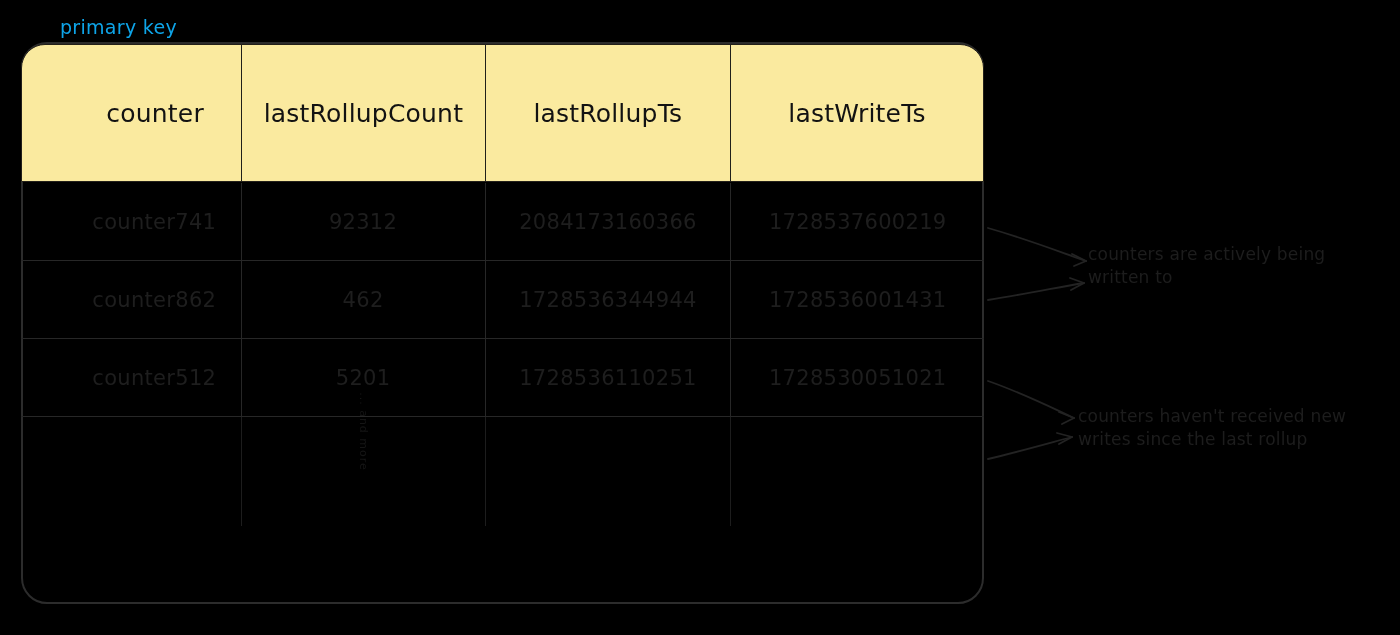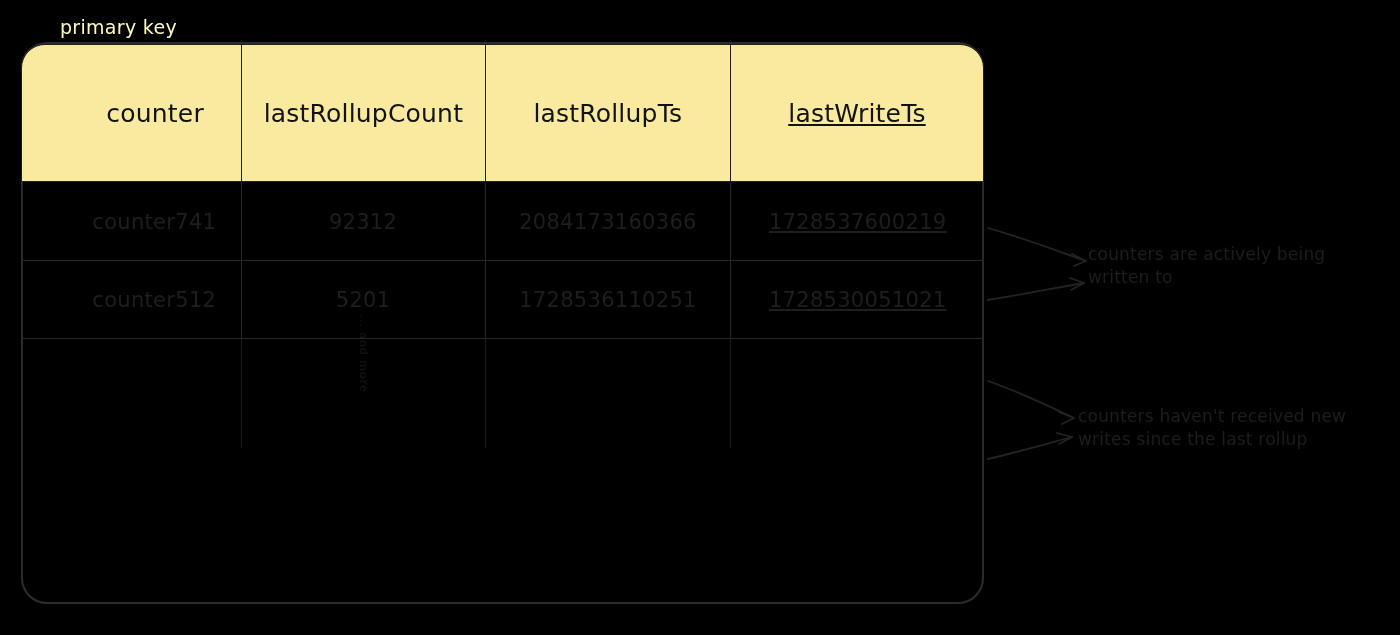--- a/index.html
+++ b/index.html
@@ -22,21 +22,21 @@
     height: 635px;
     background: #000000;
   }
 
   
   .pk-label {
     position: absolute;
     left: 60px;
     top: 16px;
     font-size: 19px;
-    color: #fef9c3;
+    color: #0ea5e9;
     letter-spacing: 0.3px;
     white-space: nowrap;
     font-family: "DejaVu Sans", sans-serif;
   }
 
   
   .table-frame {
     position: absolute;
     left: 21px;
     top: 42px;
@@ -72,21 +72,21 @@
     color: #121212;
     letter-spacing: 0.2px;
     white-space: nowrap;
   }
   .header-cell:last-child { border-right: none; }
 
   
   .c0 { width: 227px; padding-left: 47px; }
   .c1 { width: 253px; }
   .c2 { width: 255px; }
-  .c3 { width: 262px; text-decoration: underline; }
+  .c3 { width: 262px; }
 
   
   .body-grid {
     position: absolute;
     left: 21px;
     top: 183px;
     width: 963px;
     height: 421px;
   }
   .row {
@@ -173,20 +173,26 @@
   <div class="body-grid">
 
     <div class="row">
       <div class="cell c0">counter741</div>
       <div class="cell c1">92312</div>
       <div class="cell c2">2084173160366</div>
       <div class="cell c3">1728537600219</div>
     </div>
 
 
+    <div class="row">
+      <div class="cell c0">counter862</div>
+      <div class="cell c1">462</div>
+      <div class="cell c2">1728536344944</div>
+      <div class="cell c3">1728536001431</div>
+    </div>
 
     <div class="row">
       <div class="cell c0">counter512</div>
       <div class="cell c1">5201</div>
       <div class="cell c2">1728536110251</div>
       <div class="cell c3">1728530051021</div>
     </div>
 
     <div class="tail-area">
       <div class="tail-cell c0"></div>

